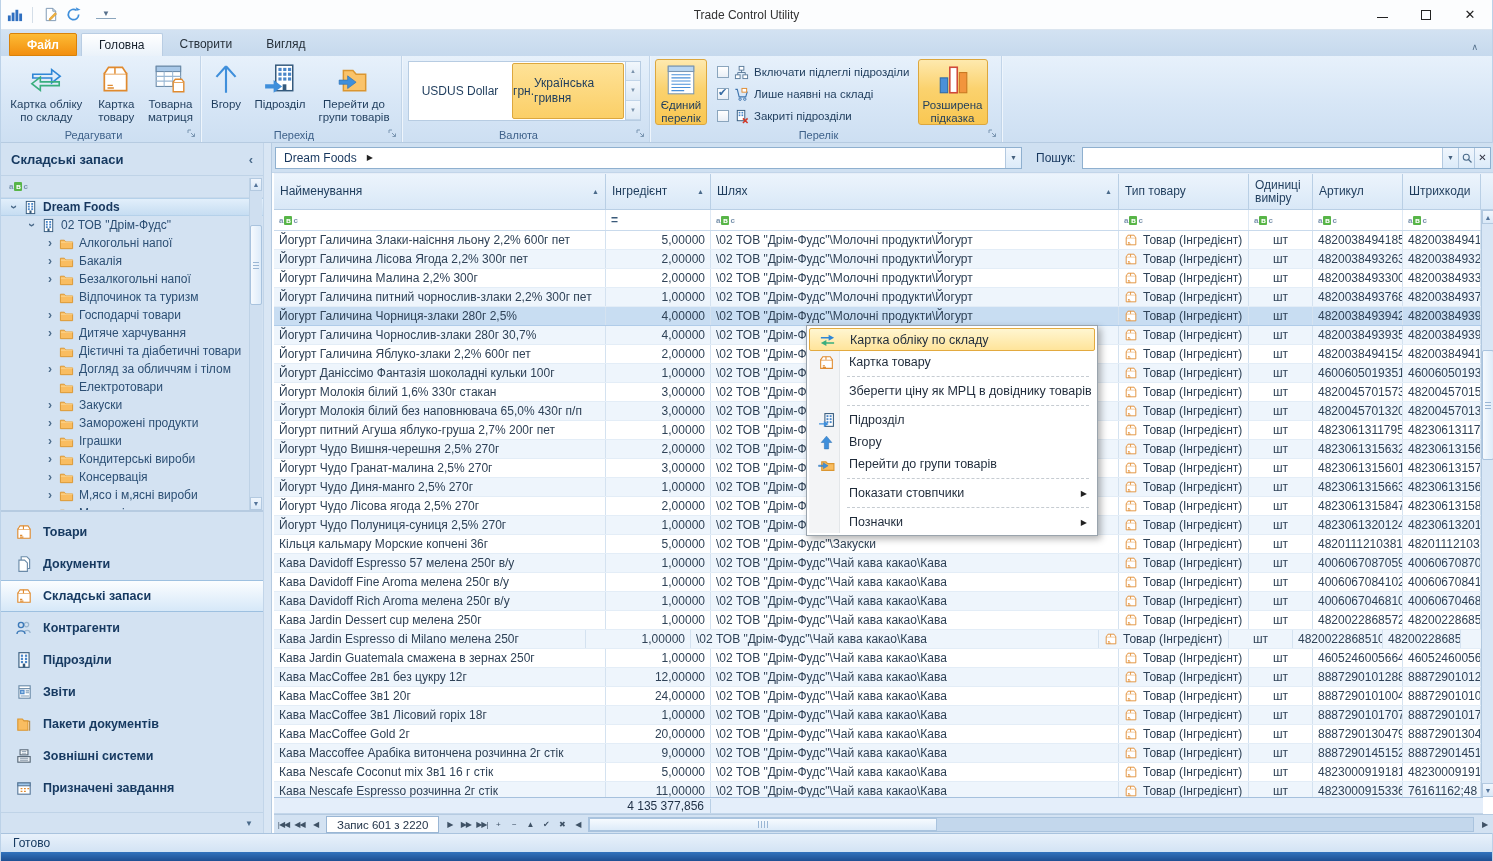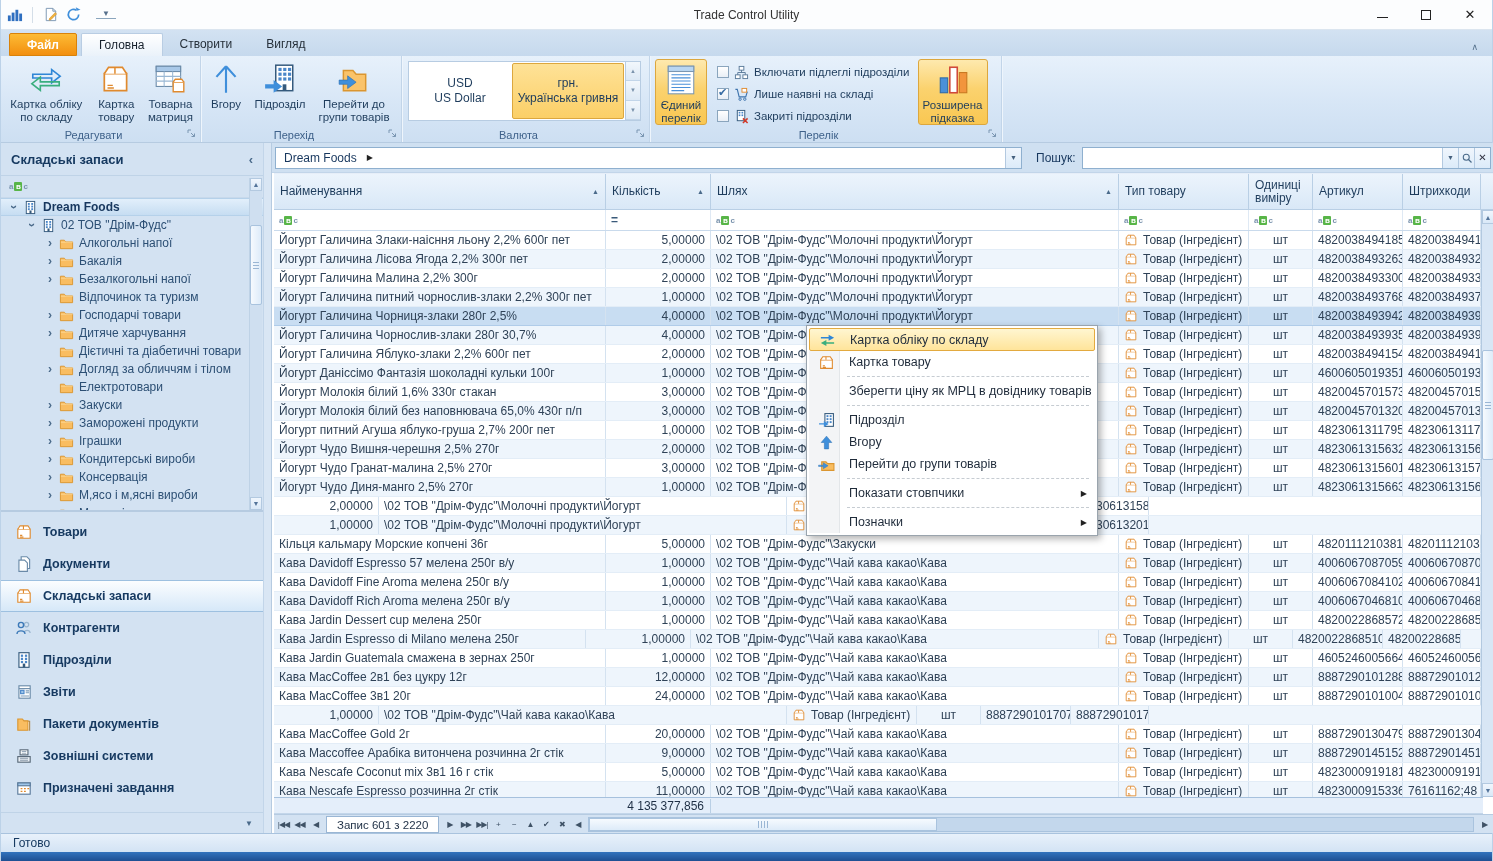--- a/index.html
+++ b/index.html
@@ -29,21 +29,21 @@
 .rgroup{position:relative;height:86px;border-right:1px solid #c2d5e9;box-shadow:1px 0 0 #eef5fc;display:flex;align-items:flex-start;padding:3px 2px 16px}
 .glabel{position:absolute;bottom:1px;left:0;right:14px;text-align:center;font-size:11px;color:#3e618a}
 .launcher{position:absolute;right:3px;bottom:3px;width:11px;height:11px}
 .launcher svg{width:11px;height:11px;display:block}
 .bigbtn{display:flex;flex-direction:column;align-items:center;padding:3px 3px 0;border-radius:3px;height:66px}
 .bigbtn .icn svg{width:34px;height:34px;display:block}
 .blbl{font-size:11.5px;line-height:13px;text-align:center;color:#1e3c5c;margin-top:2px;white-space:pre-line}
 .bigbtn.toggled{background:linear-gradient(#fee9ae,#fbd26e 45%,#f9c752);border:1px solid #dca73e}
 
 .gal{display:flex;border:1px solid #b7cce2;background:#fff;height:60px;margin-top:2px}
-.gcell{width:102px;display:flex;flex-direction:column;align-items:center;justify-content:center;font-size:12px;color:#1e3c5c;line-height:15px}
+.gcell{width:102px;display:flex;flex-direction:row;align-items:center;justify-content:center;font-size:12px;color:#1e3c5c;line-height:15px}
 .gcell.selected{width:112px;background:linear-gradient(#fee297,#fbcf67);border:1px solid #dca73e;border-radius:2px;margin:1px}
 .gspin{width:15px;display:flex;flex-direction:column;border:1px solid #b7cce2;border-left:none;height:60px;margin-top:2px}
 .gspin .sp{flex:1;background:linear-gradient(#f2f7fc,#dcd ae8);background:linear-gradient(#f2f7fc,#dde9f5);border-bottom:1px solid #c2d5e9;font-size:6px;color:#7b93ac;display:flex;align-items:center;justify-content:center}
 
 .cbcol{display:flex;flex-direction:column;gap:4px;padding:4px 6px 0 10px}
 .cbrow{display:flex;align-items:center;gap:5px;height:18px}
 .cb{width:12px;height:12px;border:1px solid #8aa5bd;background:linear-gradient(#fff,#e9eff6);position:relative;flex:none}
 .cb.on::after{content:"✔";position:absolute;left:0px;top:-3px;color:#3a6ea5;font-size:11px}
 .cbrow .icn svg{width:15px;height:15px;display:block}
 .cblbl{font-size:11.5px;color:#1e3c5c}
@@ -717,21 +717,21 @@
         </div>
       </div>
 
       <div class="grid">
         <div class="gh" id="ghead">
             <div class="th" style="width:332px">
               <span class="thl">Найменування</span>
               <span class="sort">▲</span>
             </div>
             <div class="th" style="width:105px">
-              <span class="thl">Кількість</span>
+              <span class="thl">Інгредієнт</span>
               <span class="sort">▲</span>
             </div>
             <div class="th" style="width:408px">
               <span class="thl">Шлях</span>
               <span class="sort">▲</span>
             </div>
             <div class="th" style="width:130px">
               <span class="thl">Тип товару</span>
             </div>
             <div class="th" style="width:64px">
@@ -1014,37 +1014,39 @@
                     <path d="M7.5 2.5v3M4.5 11h2M4.5 12.6h3" stroke="#e08a2e" fill="none"></path>
                   </svg>
                 </span>
                 <span>Товар (Інгредієнт)</span>
               </div>
               <div class="td c-unit" style="width:64px">шт</div>
               <div class="td c-art" style="width:90px">4823061315663</div>
               <div class="td c-bar" style="width:78px">48230613156</div>
             </div>
             <div class="tr">
+              <div class="td c-name" style="width:332px">Йогурт Чудо Лісова ягода 2,5% 270г</div>
               <div class="td c-qty" style="width:105px">2,00000</div>
               <div class="td c-path" style="width:408px">\02 ТОВ "Дрім-Фудс"\Молочні продукти\Йогурт</div>
               <div class="td c-type" style="width:130px">
                 <span class="icn">
                   <svg viewBox="0 0 16 16">
                     <path d="M2.5 5.5h11v8h-11z" fill="#fff" stroke="#e08a2e"></path>
                     <path d="M2.5 5.5l2-3h7l2 3" fill="#fff" stroke="#e08a2e"></path>
                     <path d="M7.5 2.5v3M4.5 11h2M4.5 12.6h3" stroke="#e08a2e" fill="none"></path>
                   </svg>
                 </span>
                 <span>Товар (Інгредієнт)</span>
               </div>
               <div class="td c-unit" style="width:64px">шт</div>
               <div class="td c-art" style="width:90px">4823061315847</div>
               <div class="td c-bar" style="width:78px">48230613158</div>
             </div>
             <div class="tr alt">
+              <div class="td c-name" style="width:332px">Йогурт Чудо Полуниця-суниця 2,5% 270г</div>
               <div class="td c-qty" style="width:105px">1,00000</div>
               <div class="td c-path" style="width:408px">\02 ТОВ "Дрім-Фудс"\Молочні продукти\Йогурт</div>
               <div class="td c-type" style="width:130px">
                 <span class="icn">
                   <svg viewBox="0 0 16 16">
                     <path d="M2.5 5.5h11v8h-11z" fill="#fff" stroke="#e08a2e"></path>
                     <path d="M2.5 5.5l2-3h7l2 3" fill="#fff" stroke="#e08a2e"></path>
                     <path d="M7.5 2.5v3M4.5 11h2M4.5 12.6h3" stroke="#e08a2e" fill="none"></path>
                   </svg>
                 </span>
@@ -1210,20 +1212,21 @@
                     <path d="M7.5 2.5v3M4.5 11h2M4.5 12.6h3" stroke="#e08a2e" fill="none"></path>
                   </svg>
                 </span>
                 <span>Товар (Інгредієнт)</span>
               </div>
               <div class="td c-unit" style="width:64px">шт</div>
               <div class="td c-art" style="width:90px">8887290101004</div>
               <div class="td c-bar" style="width:78px">88872901010</div>
             </div>
             <div class="tr alt">
+              <div class="td c-name" style="width:332px">Кава MacCoffee 3в1 Лісовий горіх 18г</div>
               <div class="td c-qty" style="width:105px">1,00000</div>
               <div class="td c-path" style="width:408px">\02 ТОВ "Дрім-Фудс"\Чай кава какао\Кава</div>
               <div class="td c-type" style="width:130px">
                 <span class="icn">
                   <svg viewBox="0 0 16 16">
                     <path d="M2.5 5.5h11v8h-11z" fill="#fff" stroke="#e08a2e"></path>
                     <path d="M2.5 5.5l2-3h7l2 3" fill="#fff" stroke="#e08a2e"></path>
                     <path d="M7.5 2.5v3M4.5 11h2M4.5 12.6h3" stroke="#e08a2e" fill="none"></path>
                   </svg>
                 </span>

